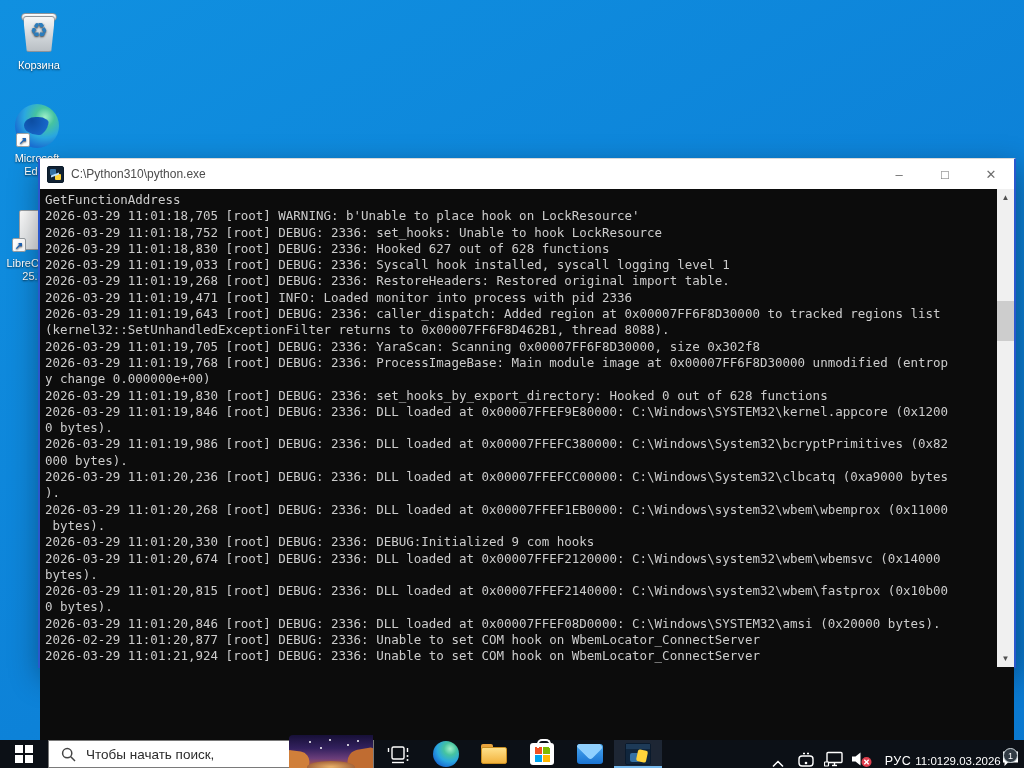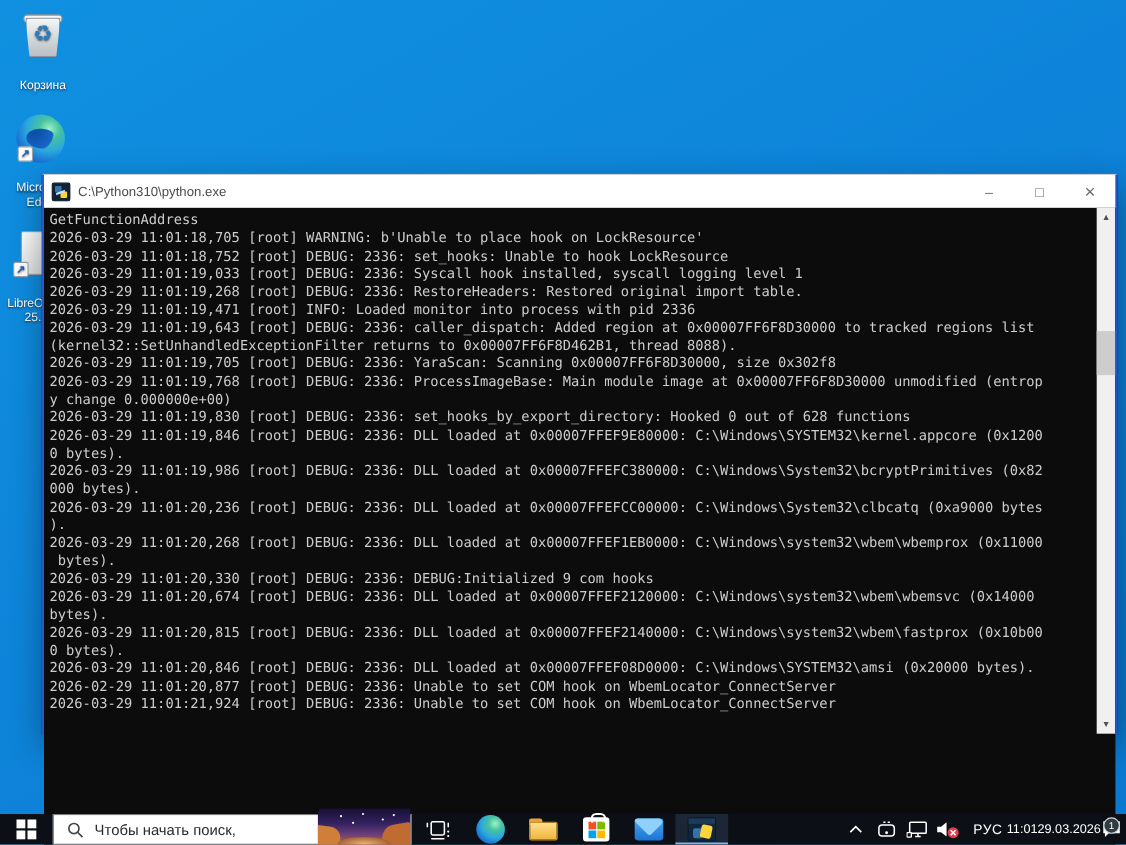--- a/index.html
+++ b/index.html
@@ -10,21 +10,21 @@
   .desk-icon{position:absolute;width:78px;display:flex;flex-direction:column;align-items:center;color:#fff;font-size:11px;text-align:center;text-shadow:0 1px 2px rgba(0,0,0,.7);cursor:default;z-index:1}
   .desk-icon .glyph{position:relative;width:46px;height:46px;display:flex;align-items:center;justify-content:center}
   .bin-body{position:absolute;left:7px;top:6px;width:32px;height:36px;background:linear-gradient(180deg,#f4f6f7,#cfd4d8 60%,#b9bfc4);border:1px solid #8d9399;border-radius:3px 3px 6px 6px;clip-path:polygon(0 0,100% 0,88% 100%,12% 100%)}
   .bin-lid{position:absolute;left:5px;top:3px;width:36px;height:8px;background:linear-gradient(180deg,#ffffff,#c9ced2);border:1px solid #8d9399;border-radius:4px}
   .bin-sym{position:absolute;left:0;top:8px;width:46px;text-align:center;font-size:20px;color:#2b7dbd}
   .edge-ball{width:44px;height:44px;border-radius:50%;background:radial-gradient(circle at 68% 30%,#9ff0c8 0%,#46c3a0 22%,#2aa7e0 48%,#1b72d3 72%,#1749ae 100%)}
   .edge-wave{position:absolute;left:10px;top:14px;width:26px;height:18px;border-radius:50% 50% 0 60%;background:radial-gradient(circle at 30% 20%,#0c4da2,#1766c9 70%,transparent 75%)}
   .lo-doc{position:absolute;left:9px;top:2px;width:28px;height:40px;background:linear-gradient(160deg,#fdfdfd,#d8dcdf);border:1px solid #9aa0a5;border-radius:2px 8px 2px 2px}
   .lo-corner{position:absolute;right:9px;top:2px;border-style:solid;border-width:0 10px 10px 0;border-color:transparent #aab0b5 transparent transparent}
   .shortcut{position:absolute;left:2px;bottom:2px;width:14px;height:14px;background:#fff;border:1px solid #9aa0a5;border-radius:2px;display:flex;align-items:center;justify-content:center;font-size:10px;color:#1c62b5;font-weight:bold}
-  .desk-label{margin-top:16px;line-height:13px;max-width:72px}
+  .desk-label{margin-top:3px;line-height:13px;max-width:72px}
 
   
   .window{position:absolute;left:38px;top:158px;width:978px;height:510px;background:#0c0c0c;border:2px solid #2a58cd;border-top:1px solid #d9d9d9;box-shadow:2px 10px 28px rgba(0,0,0,.38);z-index:5}
   .titlebar{height:30px;background:#ffffff;display:flex;align-items:center;padding-left:7px}
   .app-ico{width:17px;height:17px;position:relative;background:#123;border-radius:2px;border:1px solid #0a1a2a;flex:0 0 auto}
   .app-ico .p1{position:absolute;left:2px;top:2px;width:6px;height:6px;background:#3572a5;border-radius:1px}
   .app-ico .p2{position:absolute;right:2px;bottom:2px;width:6px;height:6px;background:#ffd43b;border-radius:1px}
   .app-ico .tick{position:absolute;left:3px;top:7px;width:8px;height:2px;background:#bfe3ff;transform:skewY(-20deg)}
   .wtitle{flex:1;margin-left:7px;font-size:12px;color:#4c4c4c;white-space:nowrap;overflow:hidden}
   .winbtn{width:46px;height:30px;display:flex;align-items:center;justify-content:center;color:#6e6e6e;font-size:13px;cursor:default}
@@ -62,21 +62,21 @@
   .store .sq{display:grid;grid-template-columns:7px 7px;grid-template-rows:7px 7px;gap:1px}
   .store .sq i:nth-child(1){background:#f25022}.store .sq i:nth-child(2){background:#7fba00}
   .store .sq i:nth-child(3){background:#00a4ef}.store .sq i:nth-child(4){background:#ffb900}
   .mail{position:relative;width:26px;height:20px;background:linear-gradient(180deg,#4aa8f0,#1b74d2);border-radius:3px;overflow:hidden}
   .mail:before{content:"";position:absolute;left:1px;top:-7px;width:22px;height:18px;background:#8fd0ff;transform:rotate(45deg);border-radius:3px}
   .py-console{position:relative;width:26px;height:22px;background:#10263d;border:1px solid #0a1a2c;border-radius:2px}
   .py-console .bar{position:absolute;left:0;top:0;width:100%;height:5px;background:#1d3a57}
   .py-console .b1{position:absolute;left:4px;top:9px;width:9px;height:9px;background:#3572a5;border-radius:2px}
   .py-console .b2{position:absolute;right:3px;top:6px;width:10px;height:12px;background:#ffd43b;border-radius:2px;transform:rotate(12deg)}
 
-  .tray{margin-left:auto;display:flex;align-items:center}
+  .tray{margin-left:auto;display:flex;align-items:flex-end}
   .tray .tb-btn{width:28px}
   .tray svg{display:block}
   .lang{width:44px;display:flex;align-items:center;justify-content:center;font-size:12.5px;letter-spacing:.5px}
   .clock{width:76px;display:flex;flex-direction:row;align-items:center;justify-content:center;font-size:11.5px;line-height:14px}
   .action{width:44px}
   .ac-badge{position:absolute;right:6px;bottom:5px;width:15px;height:15px;border-radius:50%;background:#313b44;border:1px solid #cfd8dc;color:#fff;font-size:9px;display:flex;align-items:center;justify-content:center}
 </style>
 </head>
 <body>
 
@@ -118,20 +118,21 @@
       </div>
       <div class="wtitle">C:\Python310\python.exe</div>
       <div class="winbtn">–</div>
       <div class="winbtn">□</div>
       <div class="winbtn">✕</div>
     </div>
     <div class="console">
       <div class="cline">GetFunctionAddress</div>
       <div class="cline">2026-03-29 11:01:18,705 [root] WARNING: b'Unable to place hook on LockResource'</div>
       <div class="cline">2026-03-29 11:01:18,752 [root] DEBUG: 2336: set_hooks: Unable to hook LockResource</div>
+      <div class="cline">2026-03-29 11:01:18,830 [root] DEBUG: 2336: Hooked 627 out of 628 functions</div>
       <div class="cline">2026-03-29 11:01:19,033 [root] DEBUG: 2336: Syscall hook installed, syscall logging level 1</div>
       <div class="cline">2026-03-29 11:01:19,268 [root] DEBUG: 2336: RestoreHeaders: Restored original import table.</div>
       <div class="cline">2026-03-29 11:01:19,471 [root] INFO: Loaded monitor into process with pid 2336</div>
       <div class="cline">2026-03-29 11:01:19,643 [root] DEBUG: 2336: caller_dispatch: Added region at 0x00007FF6F8D30000 to tracked regions list</div>
       <div class="cline">(kernel32::SetUnhandledExceptionFilter returns to 0x00007FF6F8D462B1, thread 8088).</div>
       <div class="cline">2026-03-29 11:01:19,705 [root] DEBUG: 2336: YaraScan: Scanning 0x00007FF6F8D30000, size 0x302f8</div>
       <div class="cline">2026-03-29 11:01:19,768 [root] DEBUG: 2336: ProcessImageBase: Main module image at 0x00007FF6F8D30000 unmodified (entrop</div>
       <div class="cline">y change 0.000000e+00)</div>
       <div class="cline">2026-03-29 11:01:19,830 [root] DEBUG: 2336: set_hooks_by_export_directory: Hooked 0 out of 628 functions</div>
       <div class="cline">2026-03-29 11:01:19,846 [root] DEBUG: 2336: DLL loaded at 0x00007FFEF9E80000: C:\Windows\SYSTEM32\kernel.appcore (0x1200</div>

